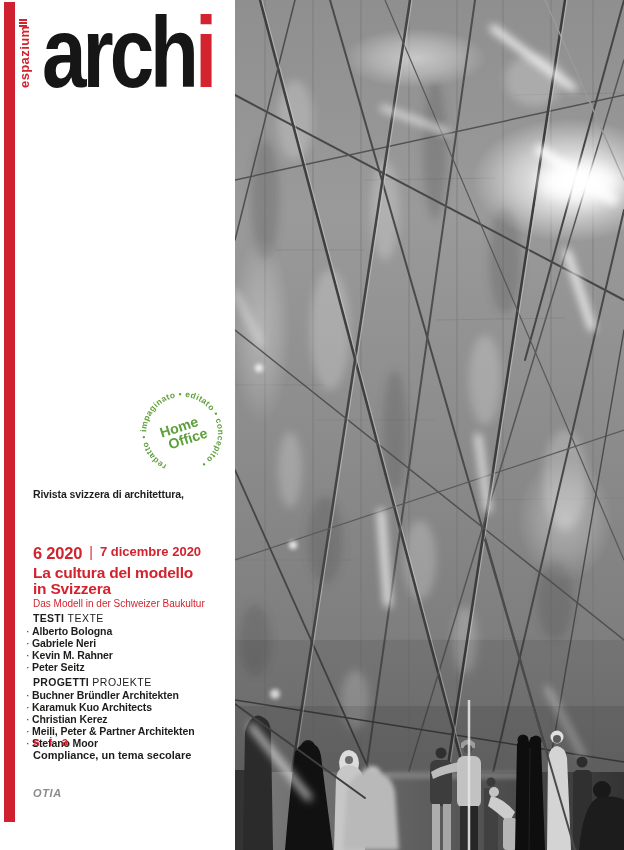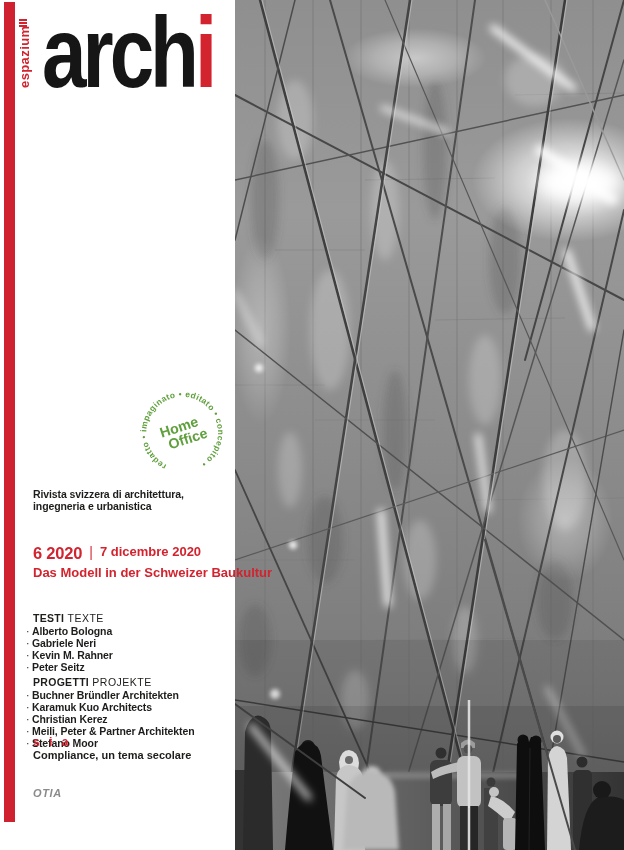--- a/index.html
+++ b/index.html
@@ -29,21 +29,21 @@
 
   .col{position:absolute;left:33px;}
   .rivista{top:489px;font-size:10.5px;line-height:11.6px;letter-spacing:-0.1px;}
   .rivista .b{font-weight:bold;}
   .issue{top:544px;color:#d2232e;}
   .issue-row{display:flex;align-items:flex-start;gap:7px;}
   .issue-num{font-size:16.5px;font-weight:bold;letter-spacing:-0.2px;}
   .issue-sep{font-size:14px;font-weight:normal;opacity:.95;}
   .issue-date{font-size:13px;font-weight:bold;}
   .issue-title{font-size:15.5px;font-weight:bold;line-height:15.5px;letter-spacing:-0.2px;margin-top:2px;}
-  .issue-de{font-size:13px;font-weight:bold;margin-top:2px;}
+  .issue-de{font-size:10px;font-weight:normal;margin-top:2px;}
   .lists{top:612px;font-size:10.5px;}
   .list-h{font-weight:bold;letter-spacing:.3px;margin:0 0 1px 0;}
   .list-h .h2{font-weight:normal;letter-spacing:.5px;}
   ul.plist{list-style:none;margin:0;padding:0;}
   ul.plist li{display:flex;line-height:12px;font-weight:bold;letter-spacing:-0.1px;}
   ul.plist .blt{width:6px;margin-left:-7px;color:#1d1d1b;font-weight:normal;}
   .gap{height:3px;}
   .sia{top:736px;}
   .sia-label{color:#d2232e;font-weight:bold;font-size:12px;letter-spacing:3px;line-height:12px;}
   .sia-topic{font-weight:bold;font-size:11px;line-height:13px;margin-top:1px;color:#1d1d1b;}
@@ -276,29 +276,32 @@
     <text font-size="8.5" font-weight="bold" letter-spacing="0.5" font-family="Liberation Sans, sans-serif">
       <textPath href="#ringPath">redatto • impaginato • editato • concepito •</textPath>
     </text>
     <text x="48" y="48" text-anchor="middle" font-size="14.5" font-weight="bold" font-family="Liberation Sans, sans-serif">Home</text>
     <text x="53" y="62" text-anchor="middle" font-size="14.5" font-weight="bold" font-family="Liberation Sans, sans-serif">Office</text>
   </g>
 </svg>
 
 <div class="col rivista">
   <div class="b">Rivista svizzera di architettura,</div>
-  <div class="b">ingegneria e urbanistica</div>
 </div>
 
 <div class="col issue">
   <div class="issue-row">
     <span class="issue-num">6 2020</span>
     <span class="issue-sep">|</span>
     <span class="issue-date">7 dicembre 2020</span>
   </div>
+  <div class="issue-title">
+    <div>La cultura del modello</div>
+    <div>in Svizzera</div>
+  </div>
   <div class="issue-de">Das Modell in der Schweizer Baukultur</div>
 </div>
 
 <div class="col lists">
   <div class="list-h">
     <span>TESTI</span>
     <span class="h2">TEXTE</span>
   </div>
   <ul class="plist">
     <li>

